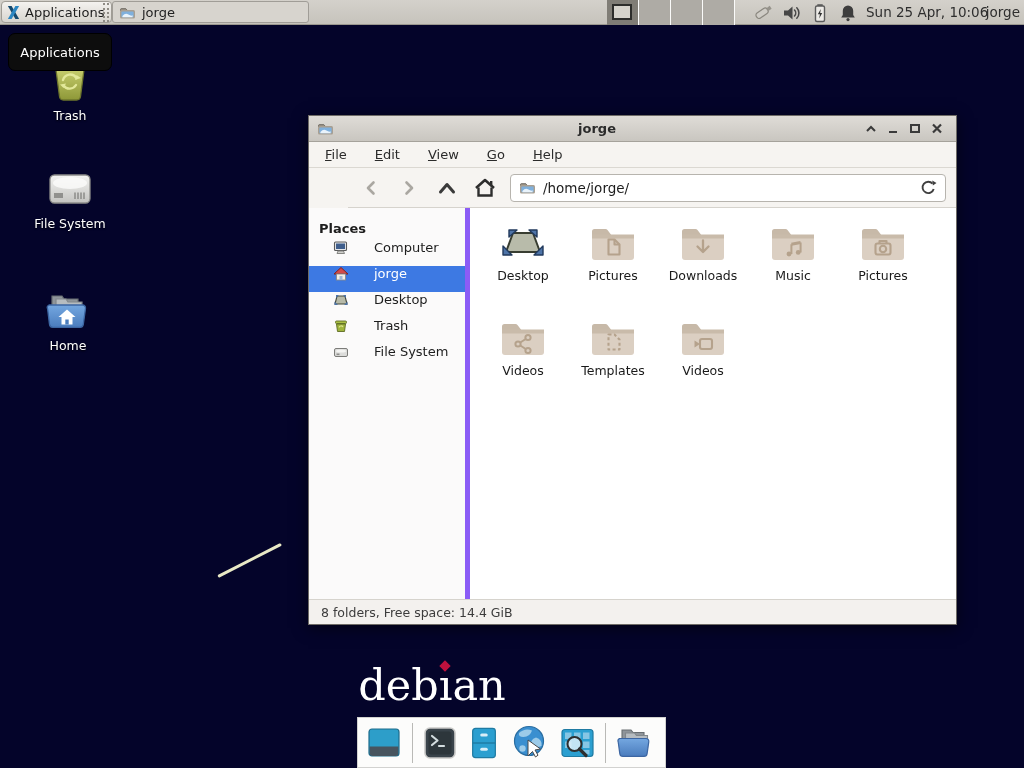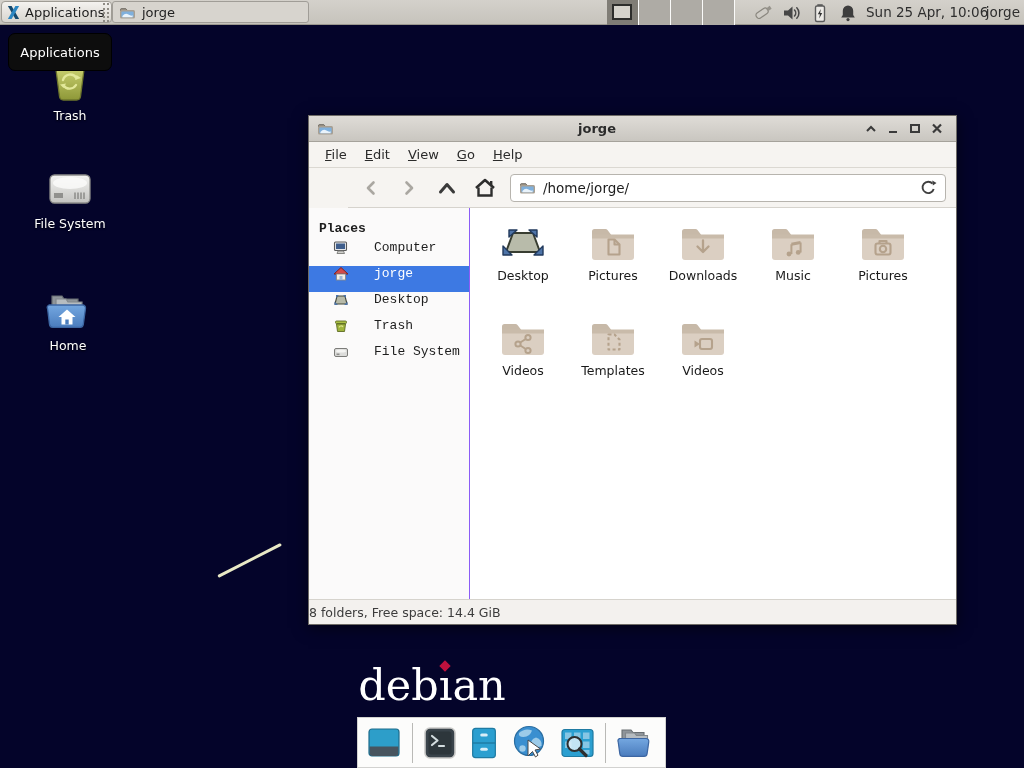--- a/index.html
+++ b/index.html
@@ -52,41 +52,41 @@
                      transform:rotate(45deg); }
 
   
   #win { position:absolute; left:308px; top:115px; width:649px; height:510px; background:#f6f4f1;
          border:1px solid #6e6b66; box-shadow:0 3px 14px rgba(0,0,0,.55); display:flex; flex-direction:column; }
   .titlebar { height:26px; background:linear-gradient(#dfdcd7,#c9c6c0); border-bottom:1px solid #a5a29b;
               display:flex; align-items:center; padding:0 8px; }
   .titlebar .title { flex:1; text-align:center; font-size:13px; font-weight:bold; color:#2b2b2b; }
   .tb-btn { width:22px; height:20px; display:flex; align-items:center; justify-content:center; }
   .menubar { height:26px; background:#f6f4f1; border-bottom:1px solid #dbd8d2; display:flex;
-             align-items:center; padding-left:8px; gap:2px; }
+             align-items:center; padding-left:8px; gap:12px; }
   .menu-item { display:inline-block; padding:3px 8px; font-size:13px; color:#2b2b2b; }
   .menu-item::first-letter { text-decoration:underline; }
   .toolbar { height:40px; background:#f6f4f1; border-bottom:1px solid #d6d3cd; display:flex;
              align-items:center; padding:0 10px; gap:12px;margin-left:39px; }
   .nav-btn { width:26px; height:26px; display:flex; align-items:center; justify-content:center; }
   .addrbar { flex:1; height:28px; background:#fff; border:1px solid #b7b4ae; border-radius:4px;
              display:flex; align-items:center; padding:0 8px; gap:7px; }
   .addrbar .path { flex:1; font-size:13.5px; color:#1c1c1c; }
   .win-body { flex:1; display:flex; min-height:0; }
-  .sidebar { width:161px; background:#fbfafa; border-right:1px solid #8b5cf6; padding-top:8px; font-size:13px;font-family:Liberation Mono, monospace; }
+  .sidebar { width:161px; background:#fbfafa; border-right:5px solid #8b5cf6; padding-top:8px; font-size:13px; }
   .side-header { font-weight:bold; color:#1d1d1d; padding:5px 10px 4px; }
   .side-item { height:26px; display:flex; gap:25px; padding-left:24px; color:#1d1d1d; }
   .side-item.selected { background:#3d79e3; color:#fff; }
   .files { flex:1; background:#fff; padding:14px 0 0 8px; display:grid;
            grid-template-columns:repeat(5,90px); grid-auto-rows:95px; }
   .file-item { width:90px; text-align:center; font-size:12.5px; color:#1a1a1a; }
   .file-item svg { display:inline-block; margin-top:2px; }
   .file-item .lbl { margin-top:1px; }
   .statusbar { height:25px; background:#f3f1ee; border-top:1px solid #d6d3cd; font-size:12.5px;
-               color:#3c3c3c; display:flex; align-items:center; }
+               color:#3c3c3c; display:flex; align-items:center; padding-left:12px; }
 
   
   #dock { position:absolute; left:357px; top:717px; width:309px; height:51px; background:#fcfcfb;
           border:1px solid #d2d2d0; display:flex; align-items:center; gap:9px; padding:0 7px; }
   .dock-sep { width:1px; height:40px; background:#b9b9b6; }
   #dock svg { display:block; }
 </style>
 </head>
 <body style="background: rgb(4, 4, 42);">
 

